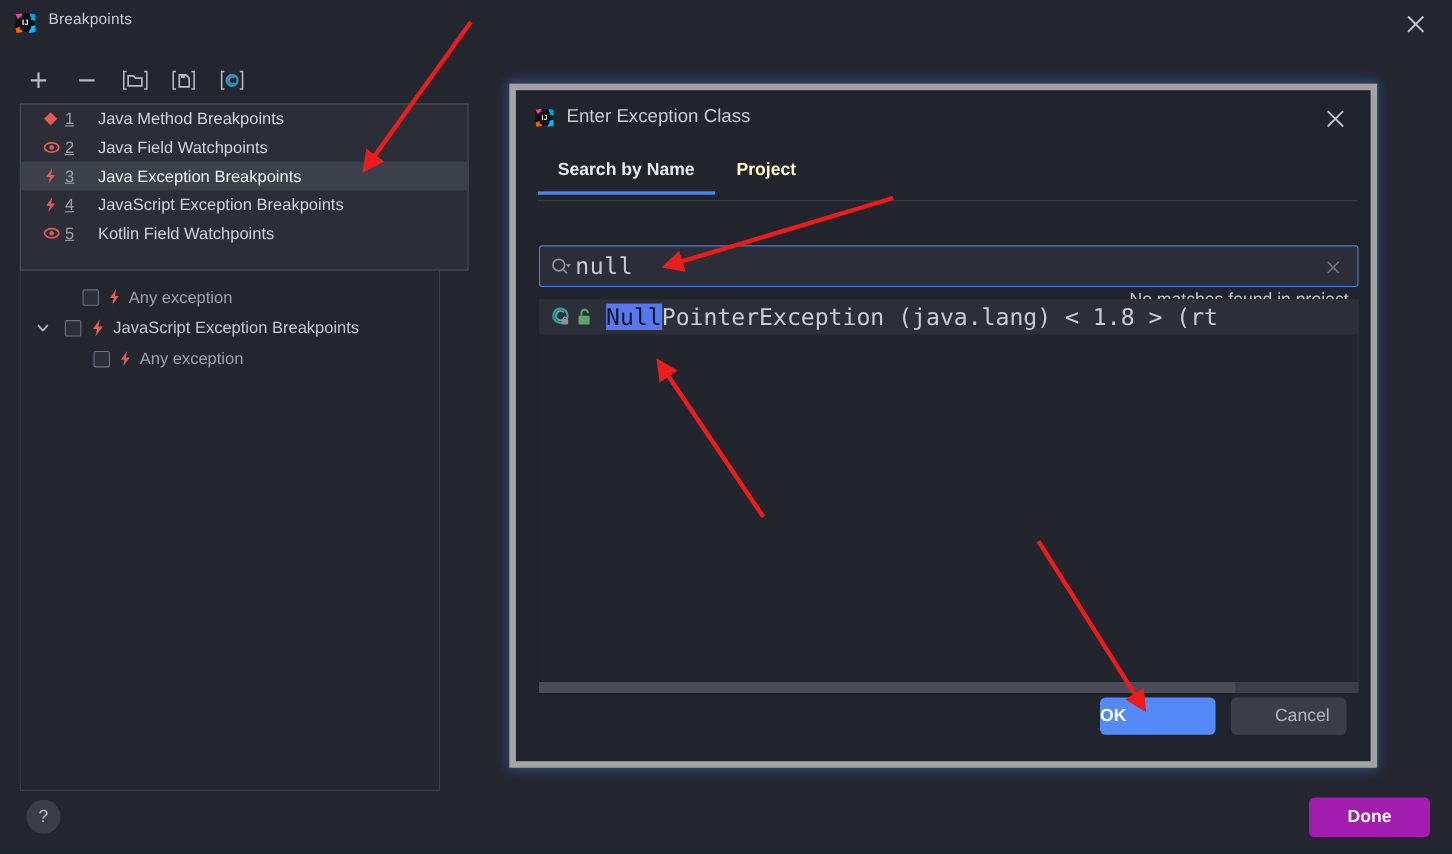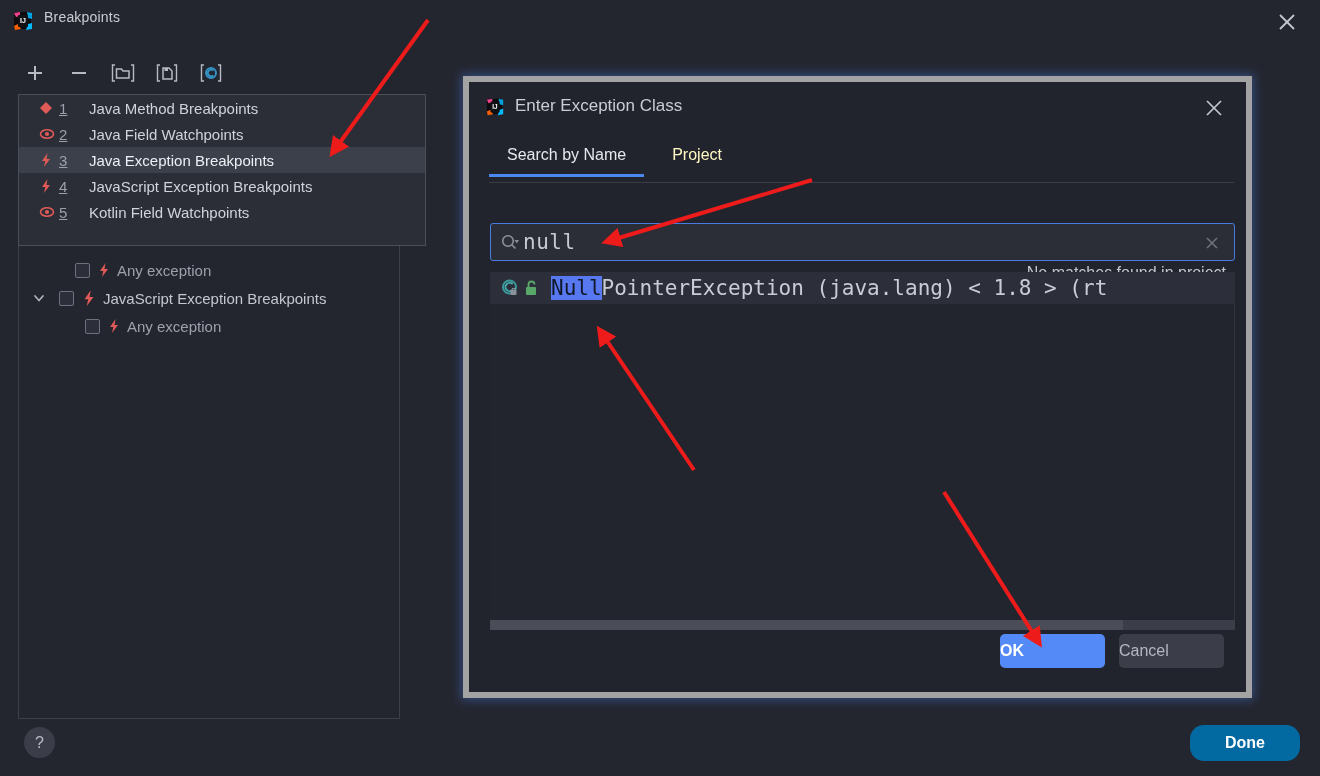--- a/index.html
+++ b/index.html
@@ -64,38 +64,38 @@
   .help-btn {
     position: absolute; left: 24px; top: 727px; width: 31px; height: 31px;
     border-radius: 50%; background: #3b3e49; color: #b9bdc6;
     display: flex; align-items: center; justify-content: center;
     font-size: 16px; cursor: pointer;
   }
 
   
   .done-btn {
     position: absolute; left: 1190px; top: 725px; width: 110px; height: 36px;
-    background: #0369a1; border-radius: 14px; color: #ffffff;
+    background: #a21caf; border-radius: 5px; color: #ffffff;
     display: flex; align-items: center; justify-content: center;
     font-size: 16px; font-weight: bold; cursor: pointer;
   }
 
   
   .dialog {
     position: absolute; left: 463px; top: 76px; width: 789px; height: 622px;
     background: #22242d; border: 6px solid #a3a3a3;
     box-shadow: 0 0 10px 2px rgba(70,120,220,.45);
     z-index: 40;
   }
   .dlg-title-bar { position: relative; height: 52px; }
   .dlg-ij-logo { position: absolute; left: 16px; top: 15px; width: 20px; height: 20px; }
   .dlg-title { position: absolute; left: 46px; top: 14px; font-size: 17px; color: #c9ccd2; }
   .dlg-close { position: absolute; right: 20px; top: 14px; width: 24px; height: 24px; cursor: pointer; }
 
-  .dlg-tabs { position: absolute; left: 20px; top: 58px; display: flex; gap: 10px; }
+  .dlg-tabs { position: absolute; left: 20px; top: 58px; display: flex; gap: 2px; font-weight: bold; }
   .dlg-tab {
     padding: 6px 18px 10px 18px; font-size: 16px; color: #fef9c3; cursor: pointer;
     border-bottom: 3px solid transparent;
   }
   .dlg-tab.active { color: #e6e9ee; border-bottom-color: #4a88f0; }
   .tabs-rule { position: absolute; left: 20px; top: 100px; width: 745px; height: 1px; background: #3a3d47; }
 
   .no-matches {
     position: absolute; right: 20px; top: 182px; font-size: 16px; color: #c2c6cd;
   }
@@ -143,21 +143,21 @@
     background: #3b3e48; border-radius: 1px;
   }
 
   
   .dlg-btns { position: absolute; right: 22px; bottom: 24px; display: flex; gap: 14px; }
   .btn {
     height: 34px; min-width: 105px; border-radius: 5px; font-size: 16px;
     display: flex; align-items: center; cursor: pointer;
   }
   .btn-ok { background: #548af7; color: #ffffff; font-weight: bold; }
-  .btn-cancel { background: #3b3e49; color: #b4b8c1; }
+  .btn-cancel { background: #3b3e49; color: #b4b8c1; padding-left: 40px; }
 
   
   .arrows { position: absolute; left: 0; top: 0; width: 1320px; height: 776px; z-index: 60; pointer-events: none; }
 </style>
 </head>
 <body>
 
 <div id="root">
 
   <div class="titlebar">

